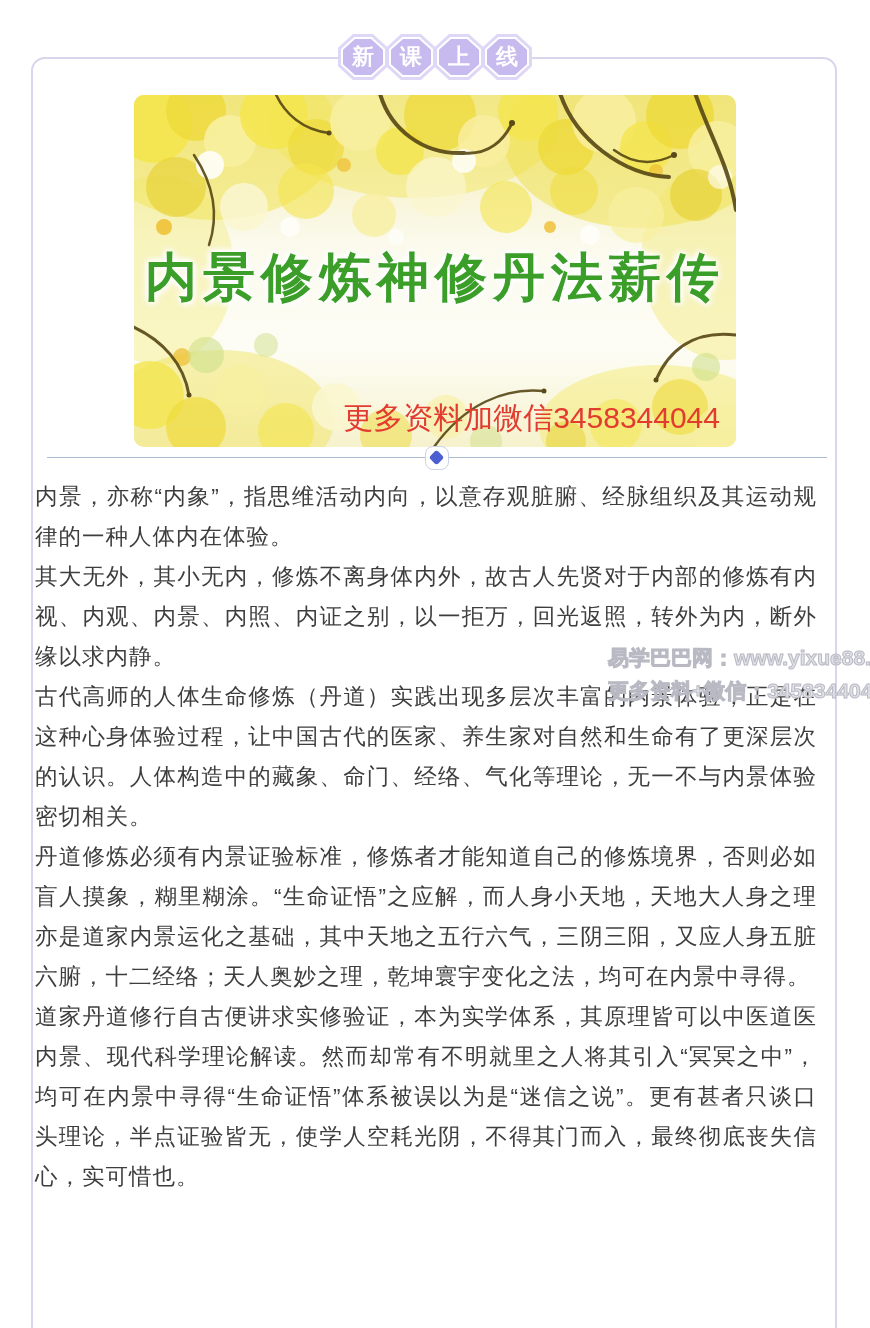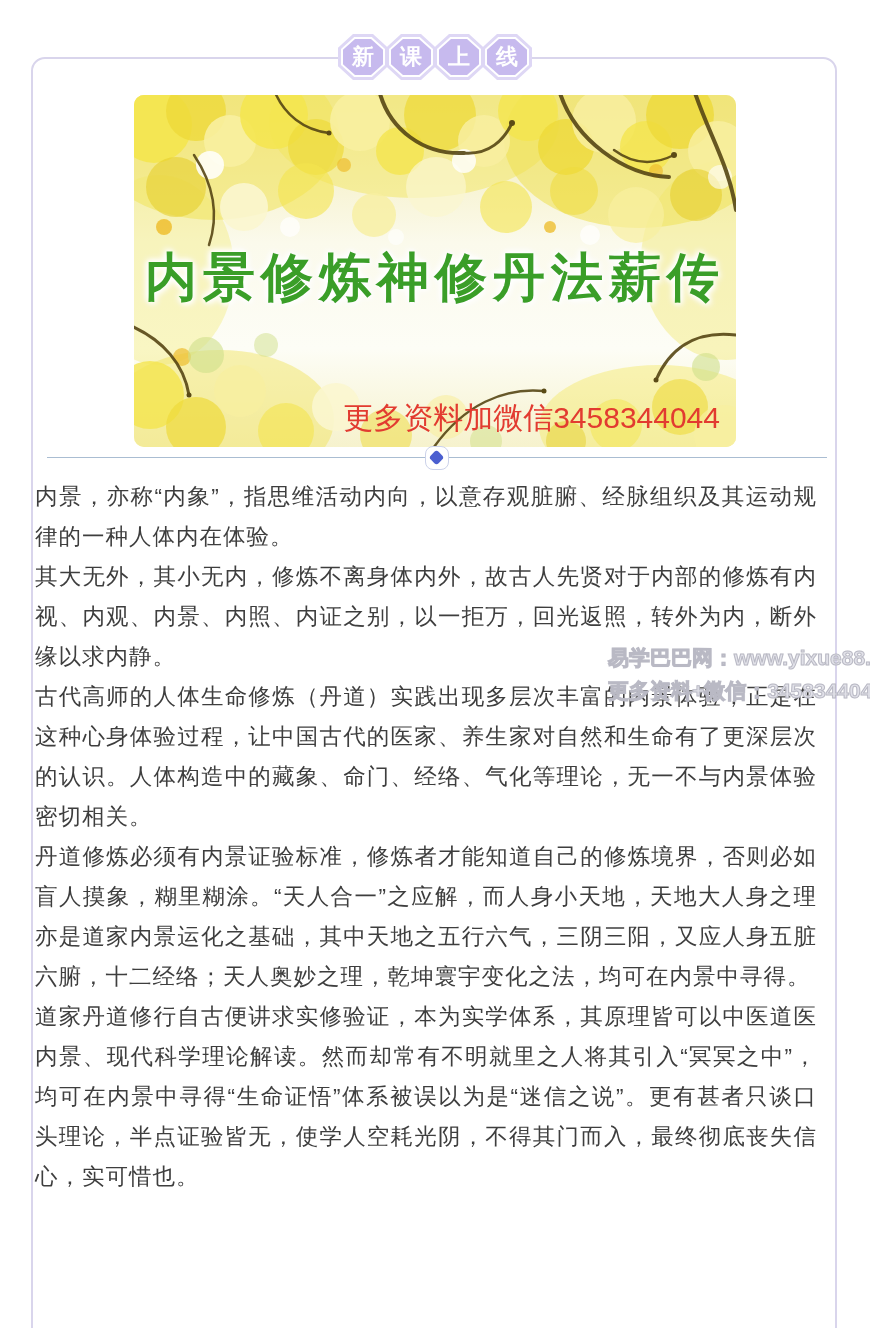--- a/index.html
+++ b/index.html
@@ -213,21 +213,21 @@
   </div>
 
   <div class="divider">
     <span class="divider-diamond"></span>
   </div>
 
   <div class="article">
     <p>内景，亦称“内象”，指思维活动内向，以意存观脏腑、经脉组织及其运动规律的一种人体内在体验。</p>
     <p>其大无外，其小无内，修炼不离身体内外，故古人先贤对于内部的修炼有内视、内观、内景、内照、内证之别，以一拒万，回光返照，转外为内，断外缘以求内静。</p>
     <p>古代高师的人体生命修炼（丹道）实践出现多层次丰富的内景体验，正是在这种心身体验过程，让中国古代的医家、养生家对自然和生命有了更深层次的认识。人体构造中的藏象、命门、经络、气化等理论，无一不与内景体验密切相关。</p>
-    <p>丹道修炼必须有内景证验标准，修炼者才能知道自己的修炼境界，否则必如盲人摸象，糊里糊涂。“天人合一”之应解，而人身小天地，天地大人身之理亦是道家内景运化之基础，其中天地之五行六气，三阴三阳，又应人身五脏六腑，十二经络；天人奥妙之理，乾坤寰宇变化之法，均可在内景中寻得。</p>
+    <p>丹道修炼必须有内景证验标准，修炼者才能知道自己的修炼境界，否则必如盲人摸象，糊里糊涂。“生命证悟”之应解，而人身小天地，天地大人身之理亦是道家内景运化之基础，其中天地之五行六气，三阴三阳，又应人身五脏六腑，十二经络；天人奥妙之理，乾坤寰宇变化之法，均可在内景中寻得。</p>
     <p>道家丹道修行自古便讲求实修验证，本为实学体系，其原理皆可以中医道医内景、现代科学理论解读。然而却常有不明就里之人将其引入“冥冥之中”，均可在内景中寻得“生命证悟”体系被误以为是“迷信之说”。更有甚者只谈口头理论，半点证验皆无，使学人空耗光阴，不得其门而入，最终彻底丧失信心，实可惜也。</p>
   </div>
 
   <div class="site-watermark">
     <div>易学巴巴网：www.yixue88.cn</div>
     <div>更多资料+微信：3458344044</div>
   </div>
 
 </div>
 

